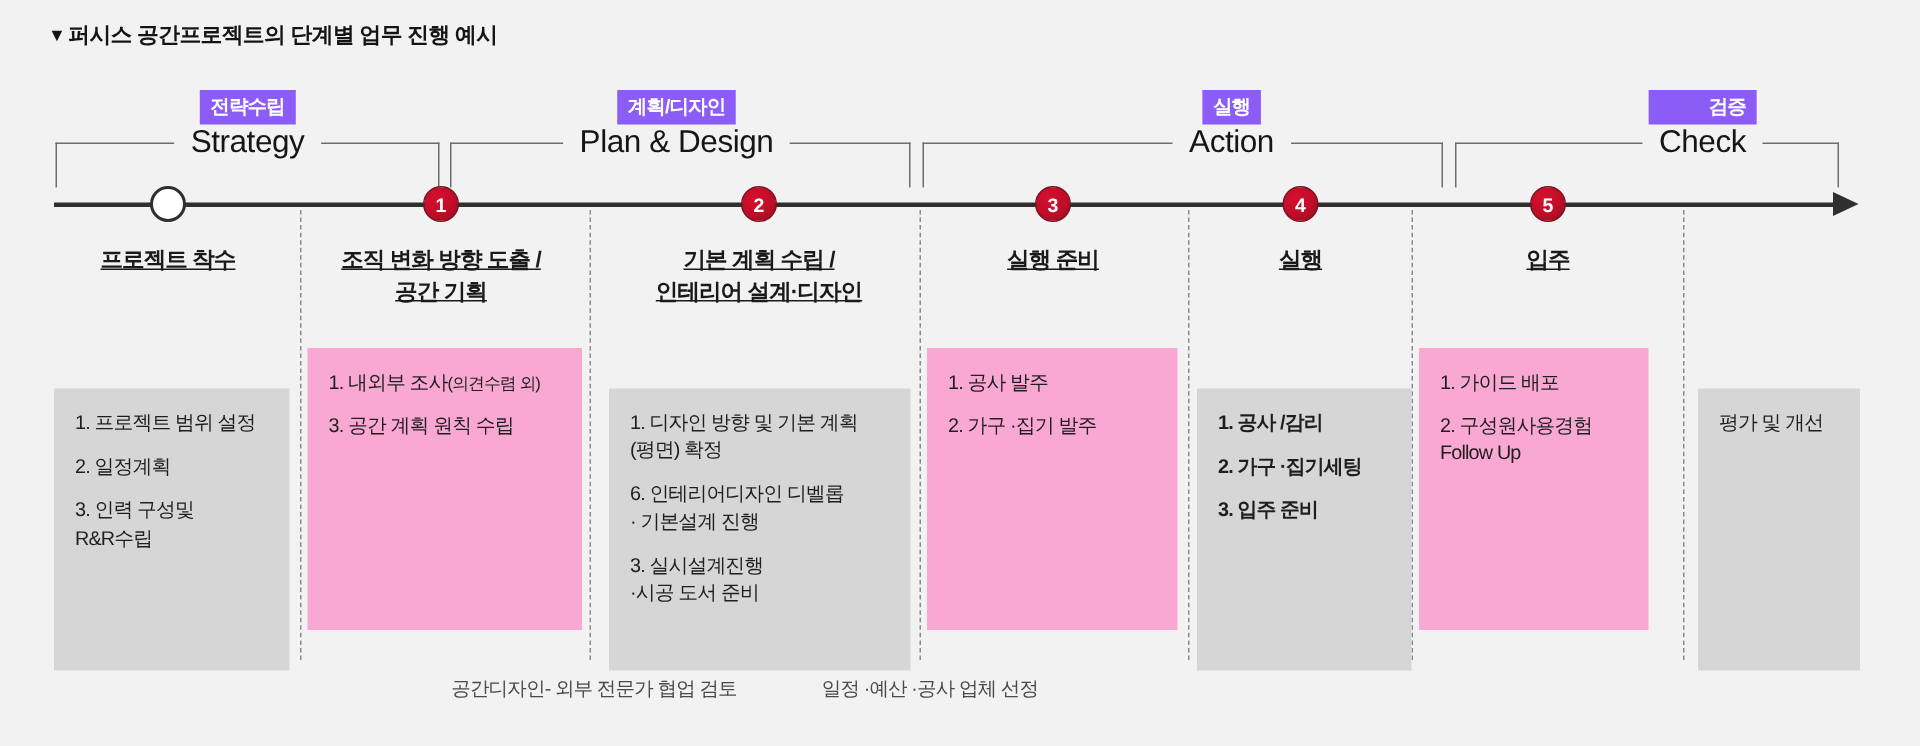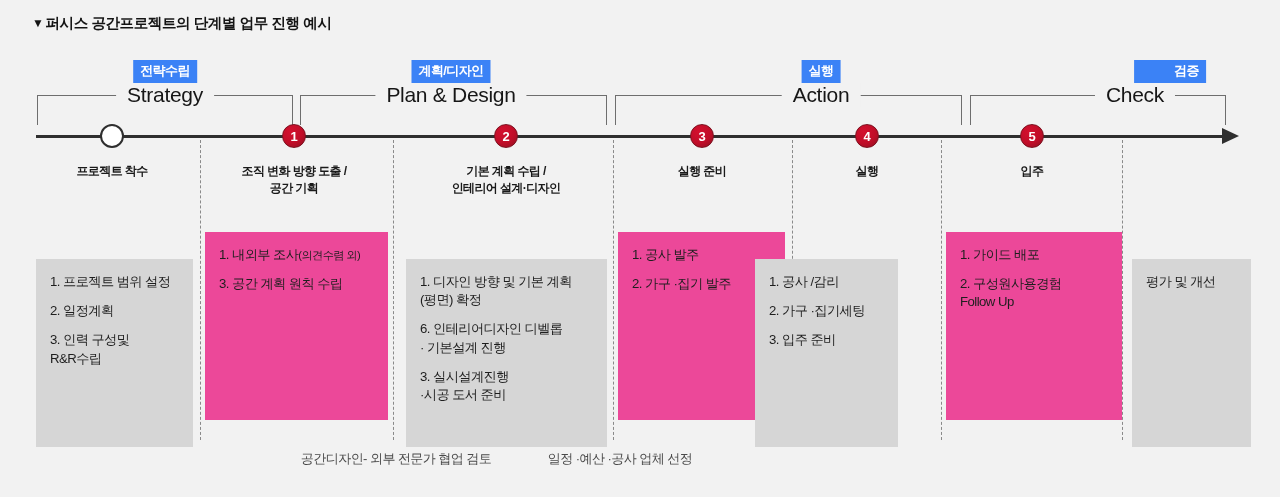--- a/index.html
+++ b/index.html
@@ -58,21 +58,21 @@
     letter-spacing: -0.3px;
     color: #161616;
     background: #f2f2f2;
     padding: 0 11px;
     transform: translateX(-50%);
     white-space: nowrap;
   }
   .phase-ko {
     position: absolute;
     top: 60px;
-    background: #3b82f6;
+    background: #8b5cf6;
     color: #ffffff;
     font-size: 13px;
     font-weight: bold;
     letter-spacing: -0.6px;
     padding: 2px 7px 3px 7px;
     transform: translateX(-50%);
     white-space: nowrap;
   }
 
   
@@ -117,46 +117,47 @@
     background: #ffffff;
     border: 2.2px solid #2f2f2f;
   }
 
   
   .stage-title {
     position: absolute;
     top: 163px;
     transform: translateX(-50%);
     text-align: center;
-    font-size: 12px;
+    font-size: 15px;
     font-weight: bold;
     letter-spacing: -0.6px;
     line-height: 1.42;
     color: #1a1a1a;
     white-space: pre-line;
+    text-decoration: underline;
   }
 
   
   .vdash {
     position: absolute;
     top: 140px;
     height: 300px;
     border-left: 1.4px dashed #8a8a8a;
   }
 
   
   .box {
     position: absolute;
     top: 232px;
     height: 188px;
     box-sizing: border-box;
     padding: 14px 12px 10px 14px;
   }
   .box.gray { background: #d6d6d6; margin-top: 27px; }
-  .box.pink { background: #ec4899; }
+  .box.pink { background: #f9a8d4; }
 
   .item {
     font-size: 13.2px;
     letter-spacing: -0.55px;
     line-height: 1.38;
     color: #1e1e1e;
     margin-bottom: 11px;
     white-space: pre-line;
   }
   .item:last-child { margin-bottom: 0; }
@@ -190,21 +191,21 @@
       <div class="phase-en" style="left: 165px;">Strategy</div>
       <div class="phase-ko" style="left: 165px;">전략수립</div>
       <div class="bracket" style="left: 300px; width: 307px;"></div>
       <div class="phase-en" style="left: 451px;">Plan &amp; Design</div>
       <div class="phase-ko" style="left: 451px;">계획/디자인</div>
       <div class="bracket" style="left: 615px; width: 347px;"></div>
       <div class="phase-en" style="left: 821px;">Action</div>
       <div class="phase-ko" style="left: 821px;">실행</div>
       <div class="bracket" style="left: 970px; width: 256px;"></div>
       <div class="phase-en" style="left: 1135px;">Check</div>
-      <div class="phase-ko" style="left: 1170px; padding-left: 40px;">검증</div>
+      <div class="phase-ko" style="left: 1135px; padding-left: 40px;">검증</div>
     </div>
   <div id="layer-dividers">
       <div class="vdash" style="left: 200px;"></div>
       <div class="vdash" style="left: 393px;"></div>
       <div class="vdash" style="left: 613px;"></div>
       <div class="vdash" style="left: 792px;"></div>
       <div class="vdash" style="left: 941px;"></div>
       <div class="vdash" style="left: 1122px;"></div>
     </div>
 
@@ -242,32 +243,32 @@
      · 기본설계 진행</span></div>
         <div class="item"><span>3. 실시설계진행
      ·시공 도서 준비</span></div>
       </div>
       <div class="stage-title" style="left: 702px;">실행 준비</div>
       <div class="box pink" style="left: 618px; width: 167px;">
         <div class="item"><span>1. 공사 발주</span></div>
         <div class="item"><span>2. 가구 ·집기 발주</span></div>
       </div>
       <div class="stage-title" style="left: 867px;">실행</div>
-      <div class="box gray" style="left: 755px; width: 143px;">
+      <div class="box gray" style="left: 798px; width: 143px; font-weight: bold;">
         <div class="item"><span>1. 공사 /감리</span></div>
         <div class="item"><span>2. 가구 ·집기세팅</span></div>
         <div class="item"><span>3. 입주 준비</span></div>
       </div>
       <div class="stage-title" style="left: 1032px;">입주</div>
-      <div class="box pink" style="left: 946px; width: 176px;">
+      <div class="box pink" style="left: 946px; width: 153px;">
         <div class="item"><span>1. 가이드 배포</span></div>
         <div class="item"><span>2. 구성원사용경험
     Follow Up</span></div>
       </div>
-      <div class="box gray" style="left: 1132px; width: 119px;">
+      <div class="box gray" style="left: 1132px; width: 108px;">
         <div class="item"><span>평가 및 개선</span></div>
       </div>
     </div>
   <div id="layer-footnotes">
       <div class="footnote" style="left: 396px;">공간디자인- 외부 전문가 협업 검토</div>
       <div class="footnote" style="left: 620px;">일정 ·예산 ·공사 업체 선정</div>
     </div>
 
 </div>
 

